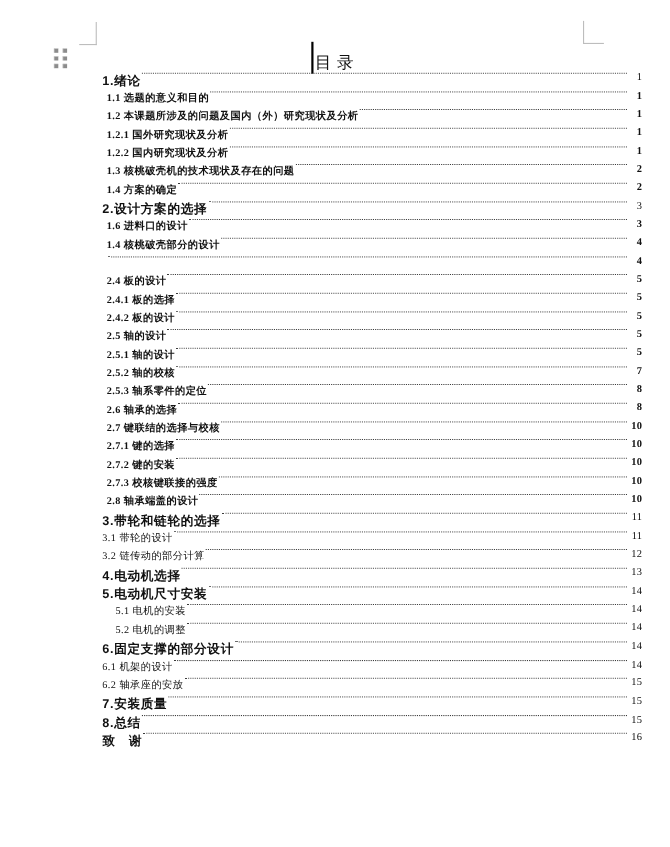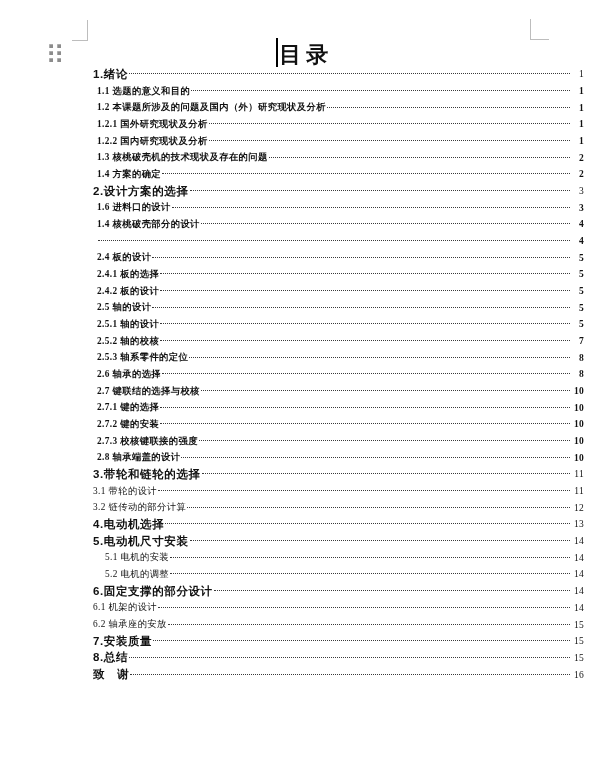--- a/index.html
+++ b/index.html
@@ -49,30 +49,30 @@
   .title-row{
     position:absolute;top:38px;left:0;right:0;
     text-align:center;white-space:nowrap;
   }
   .caret{
     display:inline-block;width:2.5px;height:29px;
     background:var(--cursor);vertical-align:-5px;margin-right:1px;
   }
   .doc-title{
     display:inline;margin:0;
-    font-size:22px;font-weight:bold;letter-spacing:5px;
+    font-size:15px;font-weight:normal;letter-spacing:5px;
     font-family:"Liberation Serif","DejaVu Serif",serif;
   }
 
   
   .toc{
     position:absolute;left:93px;top:66px;width:491px;
   }
   .toc-row{
-    display:flex;align-items:center;
+    display:flex;align-items:flex-start;
     height:16.68px;overflow:hidden;
     cursor:pointer;
   }
   .toc-row .lbl{
     white-space:pre;flex:0 0 auto;
     font-size:9.3px;letter-spacing:0.4px;
   }
   .toc-row.b .lbl{
     font-family:"Liberation Sans","DejaVu Sans",sans-serif;
     font-weight:700;font-size:11.5px;letter-spacing:0.6px;

